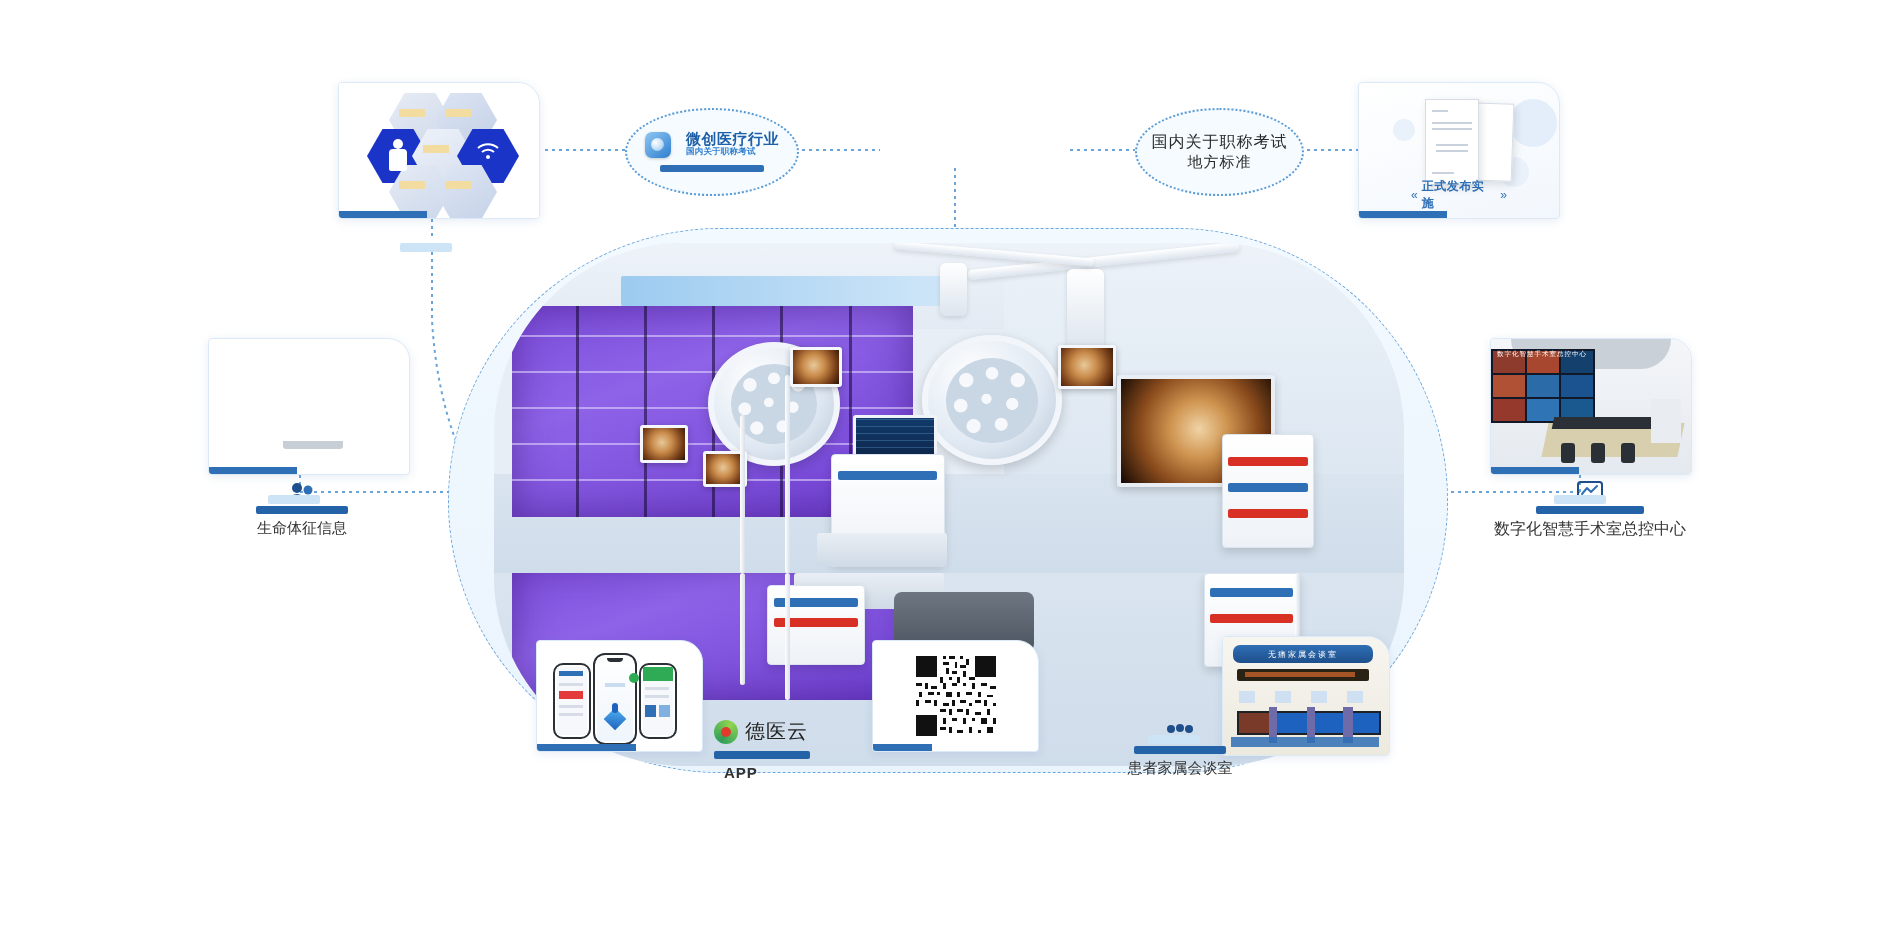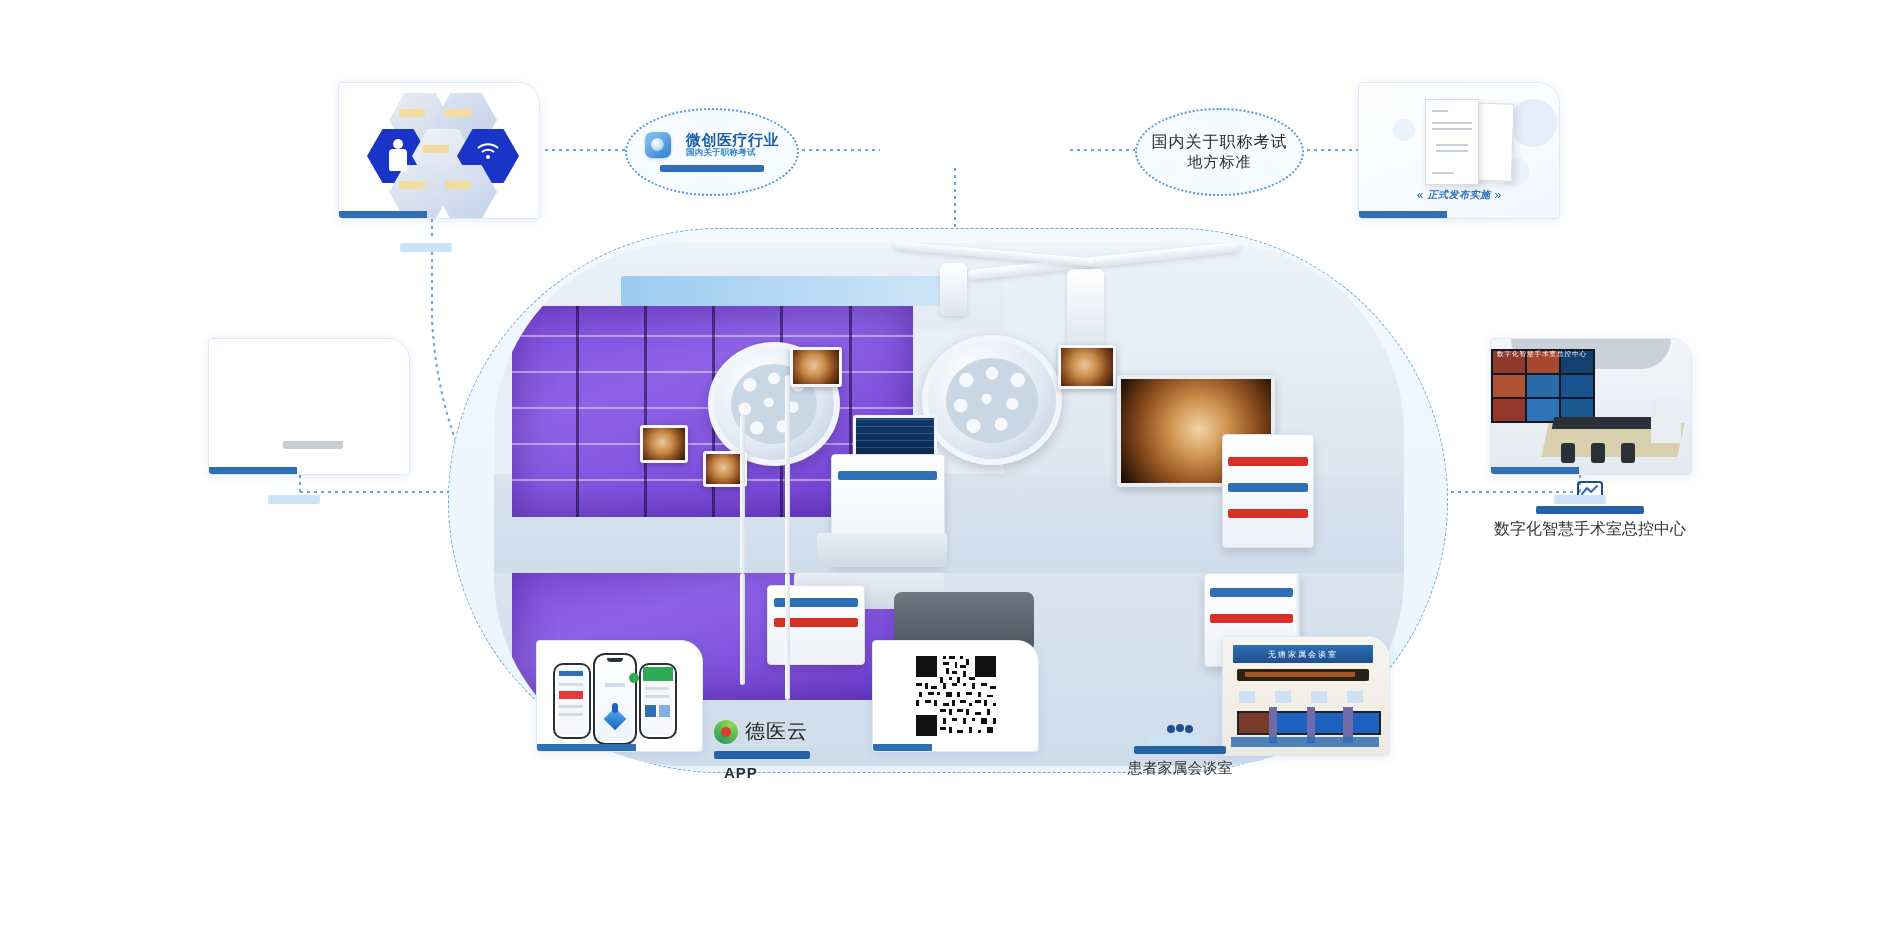--- a/index.html
+++ b/index.html
@@ -115,21 +115,21 @@
   
   .pill{
     position:absolute;border:2px dotted #5b9bd5;border-radius:50%/50%;
     background:#f5fbff;
     display:flex;flex-direction:column;align-items:center;justify-content:center;
   }
   .pill .l1{font-size:16px;color:#2a2a2a;letter-spacing:1px;}
   .pill .l2{font-size:15px;color:#2a2a2a;letter-spacing:1px;}
 
   
-  .mlogo{display:flex;gap:15px;}
+  .mlogo{display:flex;align-items:center;gap:15px;font-family:Liberation Mono, monospace;}
   .mlogo .mark{width:26px;height:26px;border-radius:7px;
     background:linear-gradient(140deg,#8fc6f2,#2f7fd0);position:relative;box-shadow:0 1px 3px rgba(0,0,0,.2);}
   .mlogo .mark:after{content:"";position:absolute;left:6px;top:6px;width:13px;height:13px;border-radius:50%;
     background:radial-gradient(circle at 35% 35%,#ffffff,#bcdcf6 60%,#5fa2db);}
   .mlogo .txts{display:flex;flex-direction:column;line-height:1.05;}
   .mlogo .t1{font-size:15px;font-weight:bold;color:#1f5fa8;letter-spacing:.5px;}
   .mlogo .t2{font-size:8.5px;font-weight:bold;color:#2f7fd0;letter-spacing:.2px;}
 
   
   .dlogo{display:flex;align-items:center;gap:7px;}
@@ -335,21 +335,21 @@
       <div class="doc" style="left:66px;top:16px;width:52px;height:84px;">
         <div class="docline" style="left:6px;top:10px;width:16px;"></div>
         <div class="docline" style="left:6px;top:22px;width:40px;"></div>
         <div class="docline" style="left:6px;top:28px;width:40px;"></div>
         <div class="docline" style="left:10px;top:44px;width:32px;"></div>
         <div class="docline" style="left:10px;top:50px;width:32px;"></div>
         <div class="docline" style="left:6px;top:72px;width:22px;"></div>
       </div>
       <div style="position:absolute;left:52px;top:104px;width:96px;height:15px;display:flex;align-items:center;justify-content:center;gap:4px;">
         <span style="color:#2f6fb5;font-size:12px;">«</span>
-        <span style="font-size:10px;font-weight:bold;color:#2f6fb5;letter-spacing:.5px;font-style:italic;">正式发布实施</span>
+        <span style="font-size:12px;font-weight:bold;color:#2f6fb5;letter-spacing:.5px;">正式发布实施</span>
         <span style="color:#2f6fb5;font-size:12px;">»</span>
       </div>
     </div>
     <div class="underbar"></div>
   </div>
 
   <div class="card" style="left:208px;top:338px;width:200px;height:135px;">
     <div class="inner">
       <div style="position:absolute;left:74px;top:102px;width:60px;height:8px;background:#c8ced6;border-radius:0 0 3px 3px;"></div>
     </div>
@@ -483,21 +483,21 @@
           <rect x="22" y="26" width="1" height="1"></rect>
             <rect x="25" y="25" width="2" height="2"></rect>
         </g>
       </svg>
     </div>
     <div class="underbar" style="width:36%"></div>
   </div>
 
   <div class="card" style="left:1222px;top:636px;width:166px;height:118px;">
     <div class="inner" style="background:linear-gradient(180deg,#f7f5ef,#eceadf)">
-      <div style="position:absolute;left:10px;top:8px;width:140px;height:18px;border-radius:1px;
+      <div style="position:absolute;left:10px;top:8px;width:140px;height:18px;border-radius:7px;
                   background:linear-gradient(180deg,#2f6fb5,#1e4f8c);display:flex;align-items:center;justify-content:center;">
         <span style="color:#fff;font-size:8px;letter-spacing:2px;">无痛家属会谈室</span>
       </div>
       <div style="position:absolute;left:14px;top:32px;width:132px;height:12px;background:#2b2216;border-radius:2px;"></div>
       <div style="position:absolute;left:22px;top:35px;width:110px;height:5px;background:#d96a2c;opacity:.7;"></div>
       <div style="position:absolute;left:16px;top:54px;width:16px;height:12px;background:#cfe0f2;"></div>
       <div style="position:absolute;left:52px;top:54px;width:16px;height:12px;background:#cfe0f2;"></div>
       <div style="position:absolute;left:88px;top:54px;width:16px;height:12px;background:#cfe0f2;"></div>
       <div style="position:absolute;left:124px;top:54px;width:16px;height:12px;background:#cfe0f2;"></div>
       <div style="position:absolute;left:14px;top:74px;width:30px;height:20px;background:#7a3a2a;border:2px solid #1e2126;"></div>
@@ -506,20 +506,32 @@
       <div style="position:absolute;left:128px;top:74px;width:26px;height:20px;background:#1e62c0;border:2px solid #1e2126;"></div>
       <div style="position:absolute;left:46px;top:70px;width:8px;height:36px;background:#6f6aa8;"></div>
       <div style="position:absolute;left:84px;top:70px;width:8px;height:36px;background:#6f6aa8;"></div>
       <div style="position:absolute;left:120px;top:70px;width:10px;height:36px;background:#6f6aa8;"></div>
       <div style="position:absolute;left:8px;top:100px;width:148px;height:10px;background:#2f6fb5;opacity:.85;"></div>
     </div>
   </div>
 
   <div class="lightbar" style="left:400px;top:243px;"></div>
 
+  <div class="node" style="left:212px;top:478px;width:180px;">
+    <div class="glyph">
+      <svg width="34" height="22" viewBox="0 0 34 22">
+        <circle cx="12" cy="6" r="5" fill="#1e4f8c"></circle>
+        <path d="M3,21 a9,9 0 0 1 18,0 z" fill="#1e4f8c"></path>
+        <circle cx="23" cy="8" r="4.5" fill="#2f6fb5"></circle>
+        <path d="M15.5,21 a7.8,7.8 0 0 1 15.6,0 z" fill="#2f6fb5"></path>
+      </svg>
+    </div>
+    <div class="bar wide"></div>
+    <div class="cap">生命体征信息</div>
+  </div>
   <div class="lightbar" style="left:268px;top:495px;"></div>
 
   <div class="node" style="left:1490px;top:478px;width:200px;">
     <div class="glyph">
       <svg width="30" height="24" viewBox="0 0 30 24">
         <rect x="3" y="2" width="24" height="17" rx="2.5" fill="none" stroke="#1e4f8c" stroke-width="2"></rect>
         <path d="M7,14 L12,8 L16,12 L22,6" fill="none" stroke="#2f6fb5" stroke-width="2" stroke-linecap="round" stroke-linejoin="round"></path>
         <rect x="12" y="19" width="6" height="4" fill="#1e4f8c"></rect>
       </svg>
     </div>

